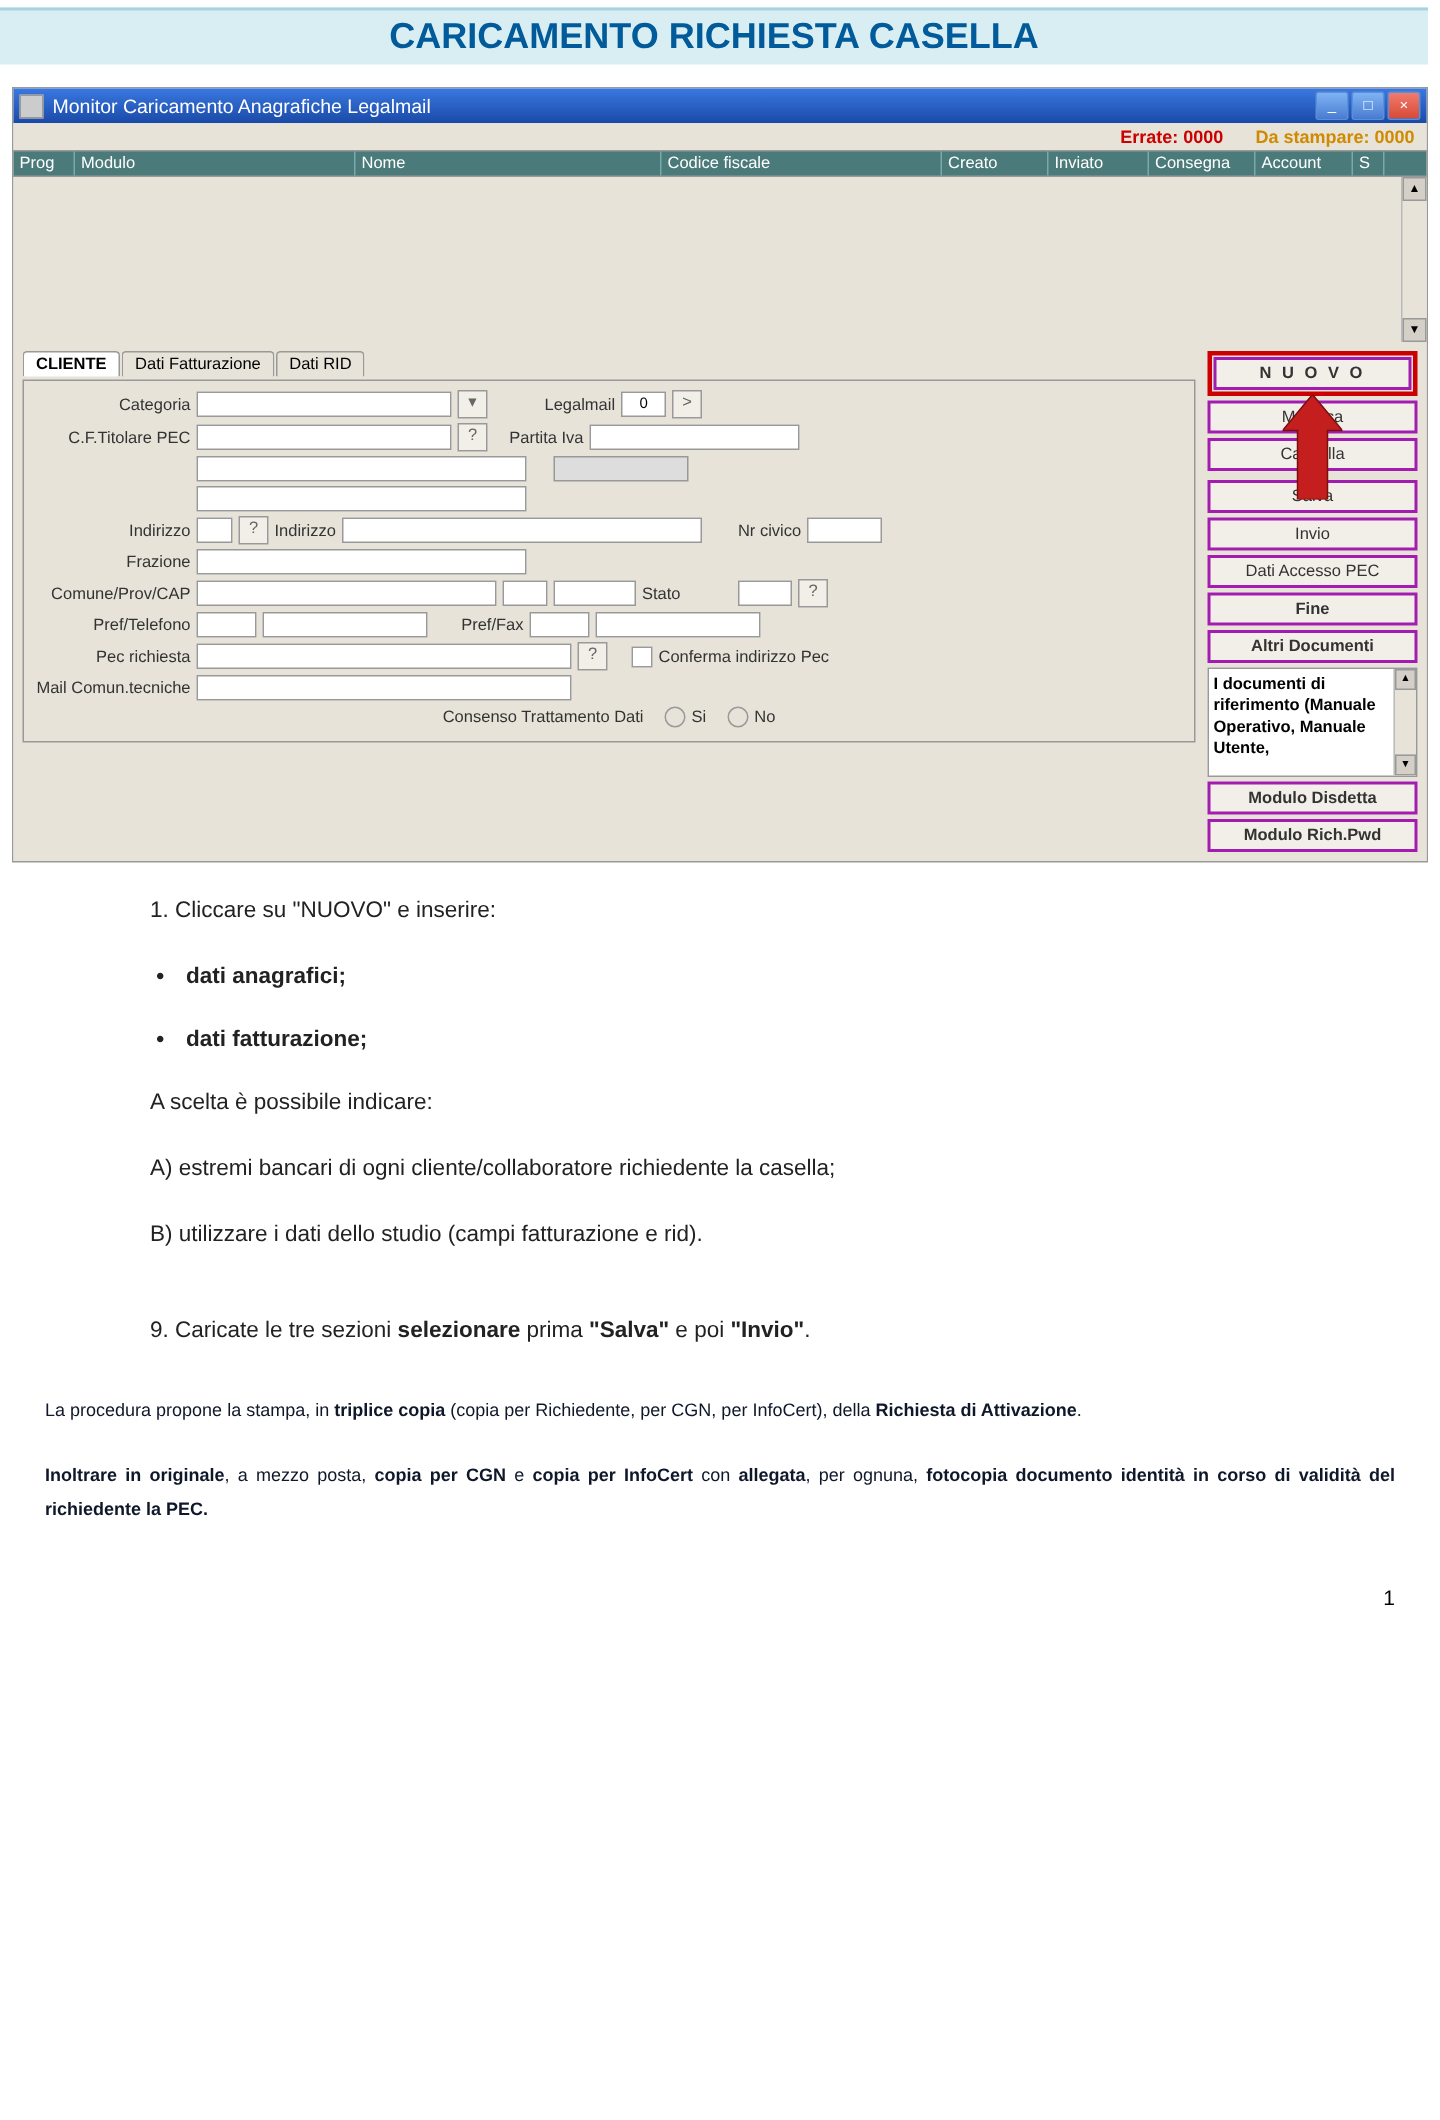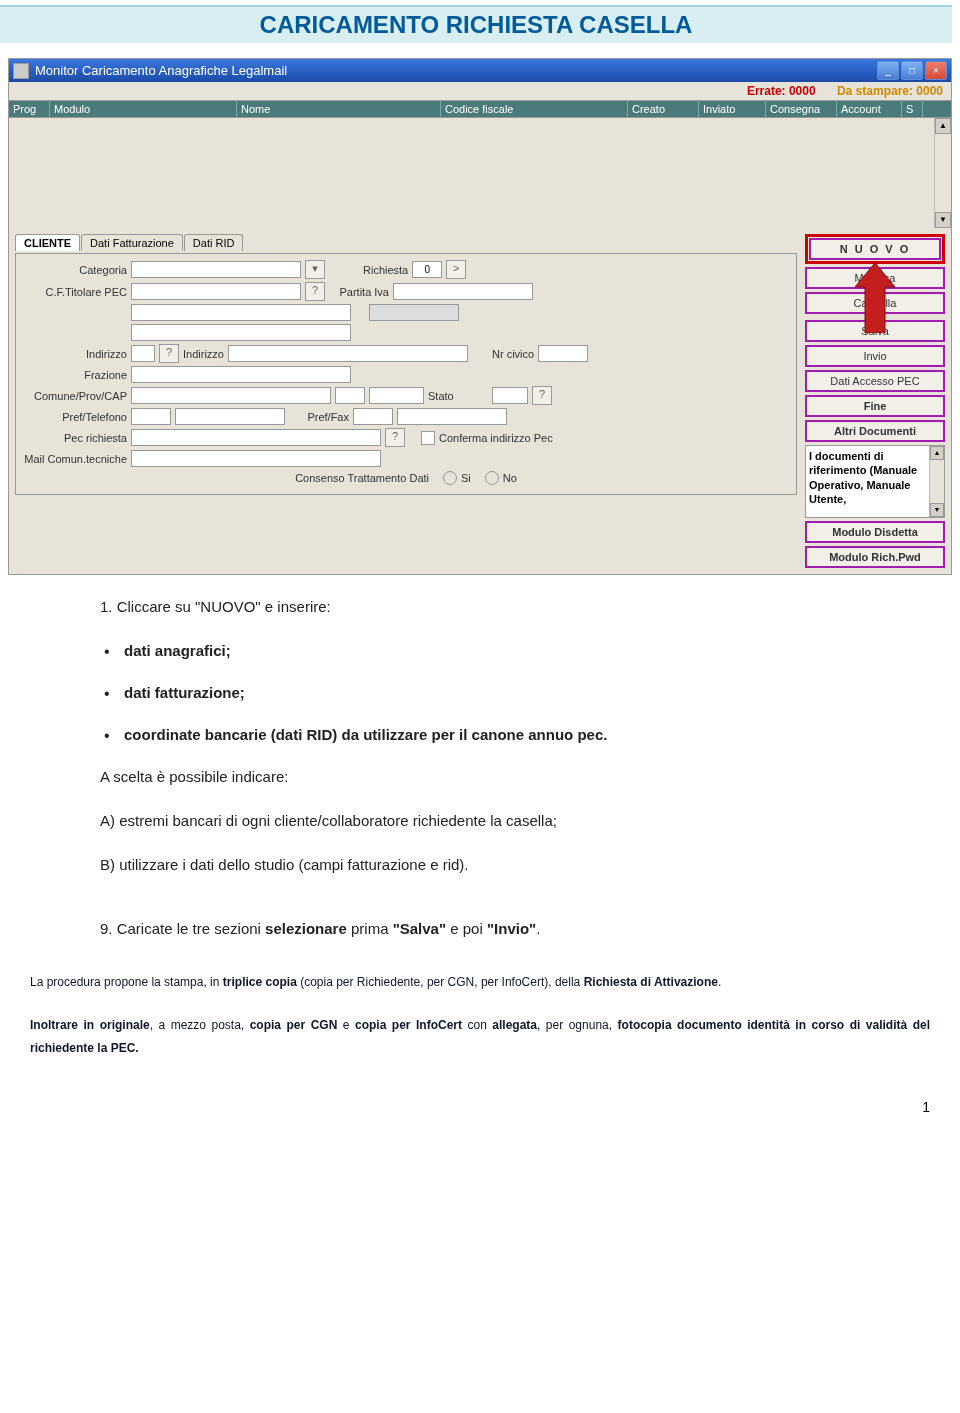--- a/index.html
+++ b/index.html
@@ -102,21 +102,21 @@
           <div class="tab">Dati Fatturazione</div>
           <div class="tab">Dati RID</div>
         </div>
         <div class="form-box">
 
           <div class="frow">
             <span class="flabel w105">Categoria</span>
             <span class="finput" style="width:170px"></span>
             <span class="fhelp">▾</span>
             <span style="width:30px"></span>
-            <span class="flabel">Richiesta</span>
+            <span class="flabel">Legalmail</span>
             <span class="finput" style="width:30px;text-align:center;font-size:10px;line-height:15px">0</span>
             <span class="fhelp">&gt;</span>
           </div>
 
           <div class="frow">
             <span class="flabel w105">C.F.Titolare PEC</span>
             <span class="finput" style="width:170px"></span>
             <span class="fhelp">?</span>
             <span class="flabel" style="width:60px">Partita Iva</span>
             <span class="finput" style="width:140px"></span>
@@ -220,21 +220,20 @@
         <div class="sidebtn">Modulo Rich.Pwd</div>
       </div>
     </div>
   </div>
 
   <div class="content">
     <p>1.   Cliccare su "NUOVO" e  inserire:</p>
     <ul>
       <li><b>dati anagrafici;</b></li>
       <li><b>dati fatturazione;</b></li>
-      <li><b>coordinate bancarie (dati RID) da utilizzare per il canone annuo pec.</b></li>
     </ul>
     <p>A scelta è possibile indicare:</p>
     <p>A) estremi bancari di ogni cliente/collaboratore richiedente la casella;</p>
     <p style="margin-bottom:40px">B) utilizzare i dati dello studio (campi fatturazione e rid).</p>
     <p>
       <span>9.   Caricate le tre sezioni </span><b>selezionare</b><span> prima </span><b>"Salva"</b><span> e poi </span><b>"Invio"</b><span>.</span>
     </p>
   </div>
 
   <div class="content-wide">

